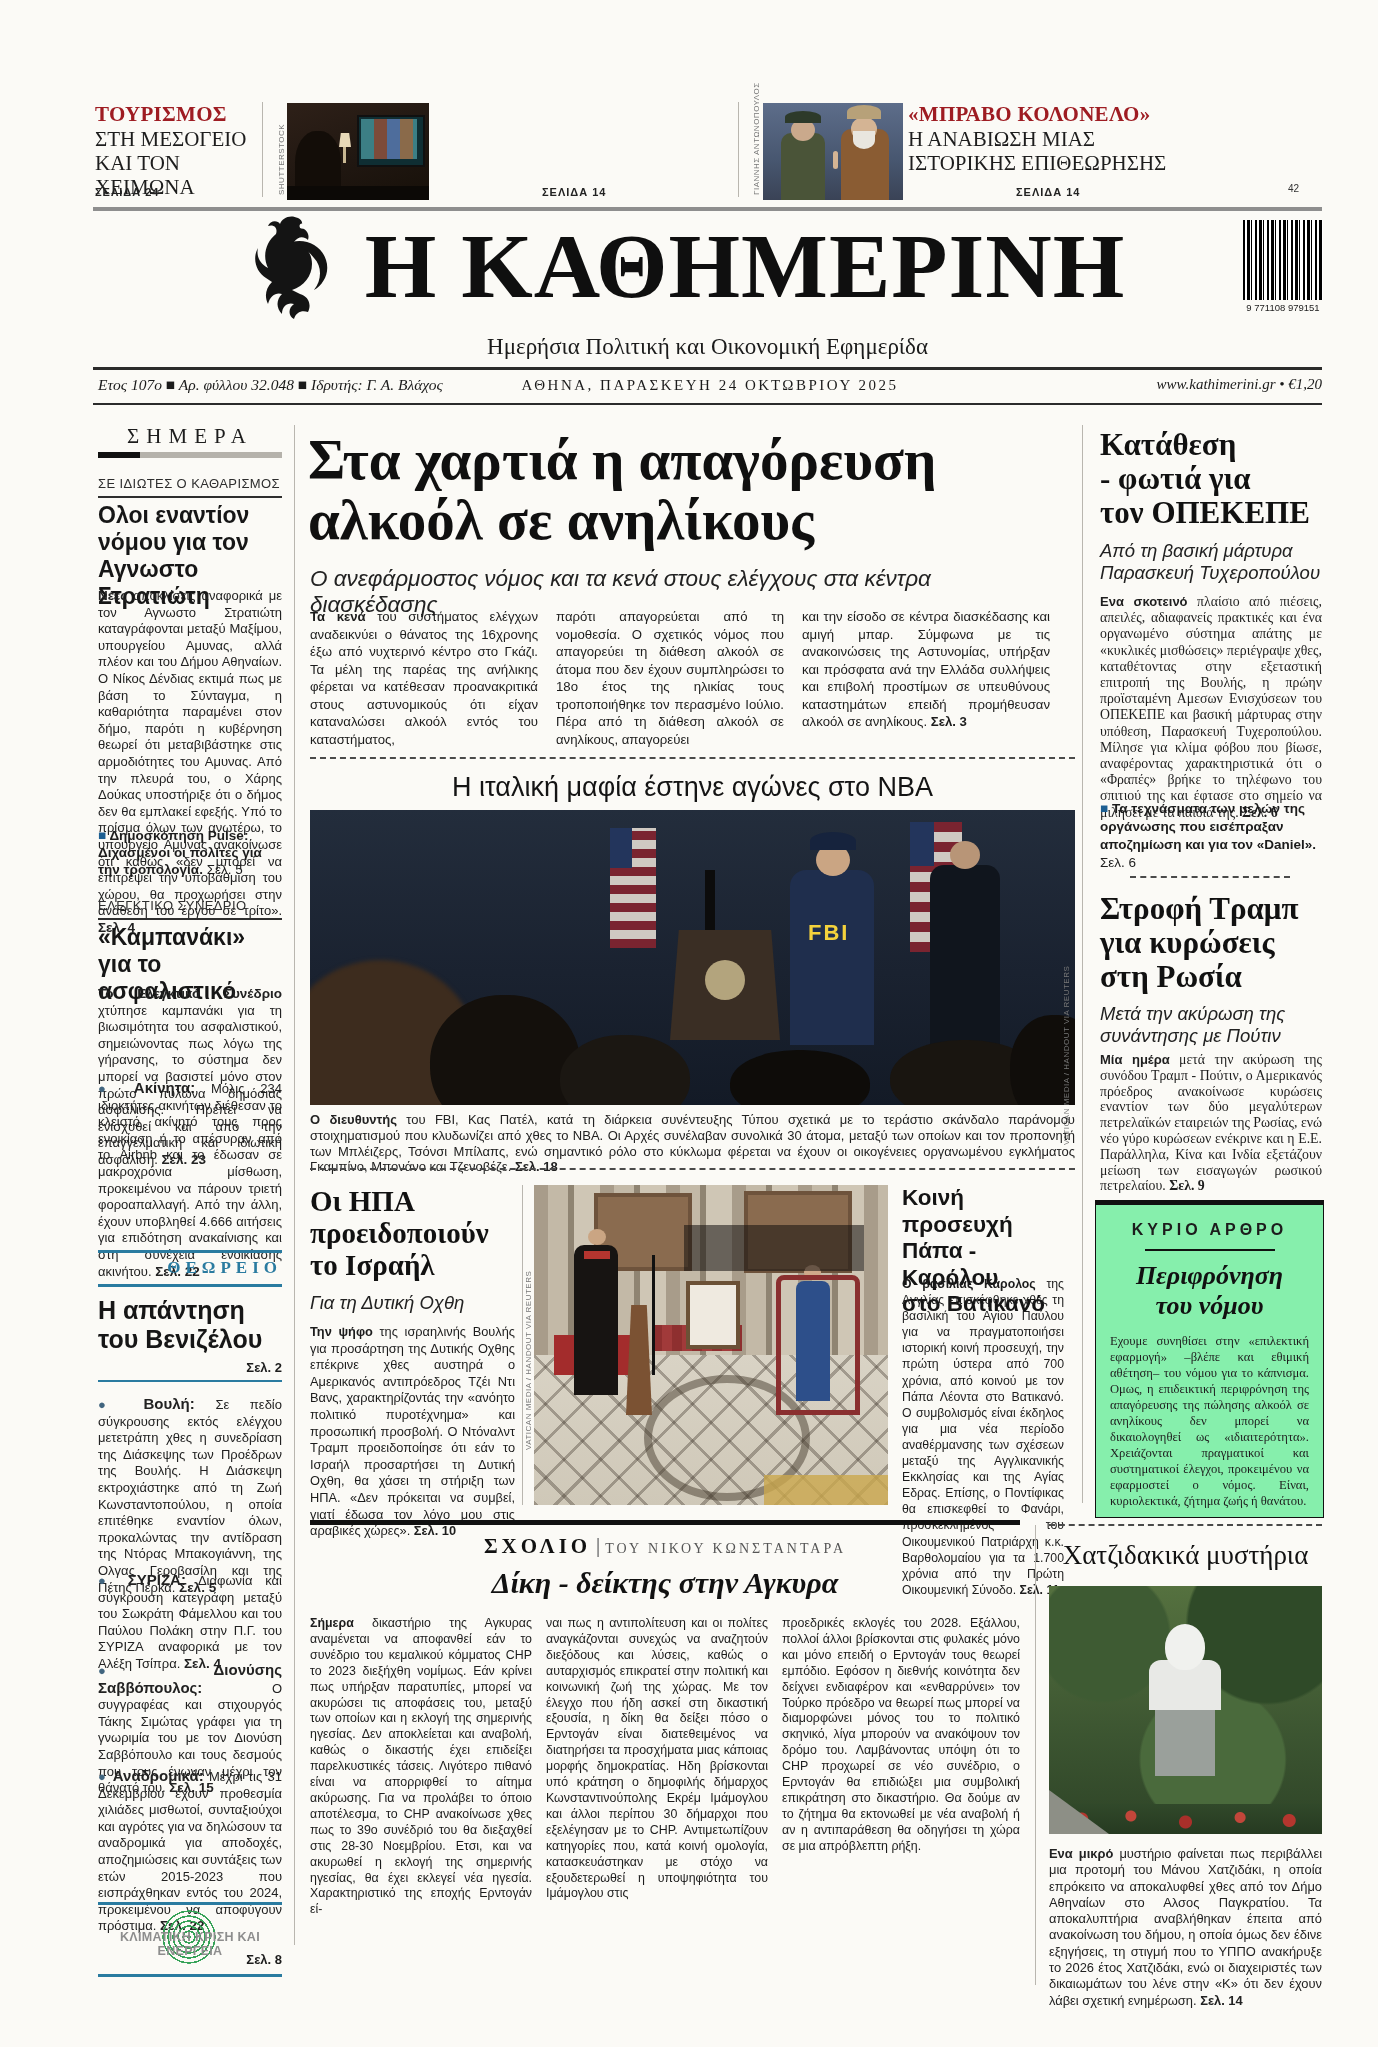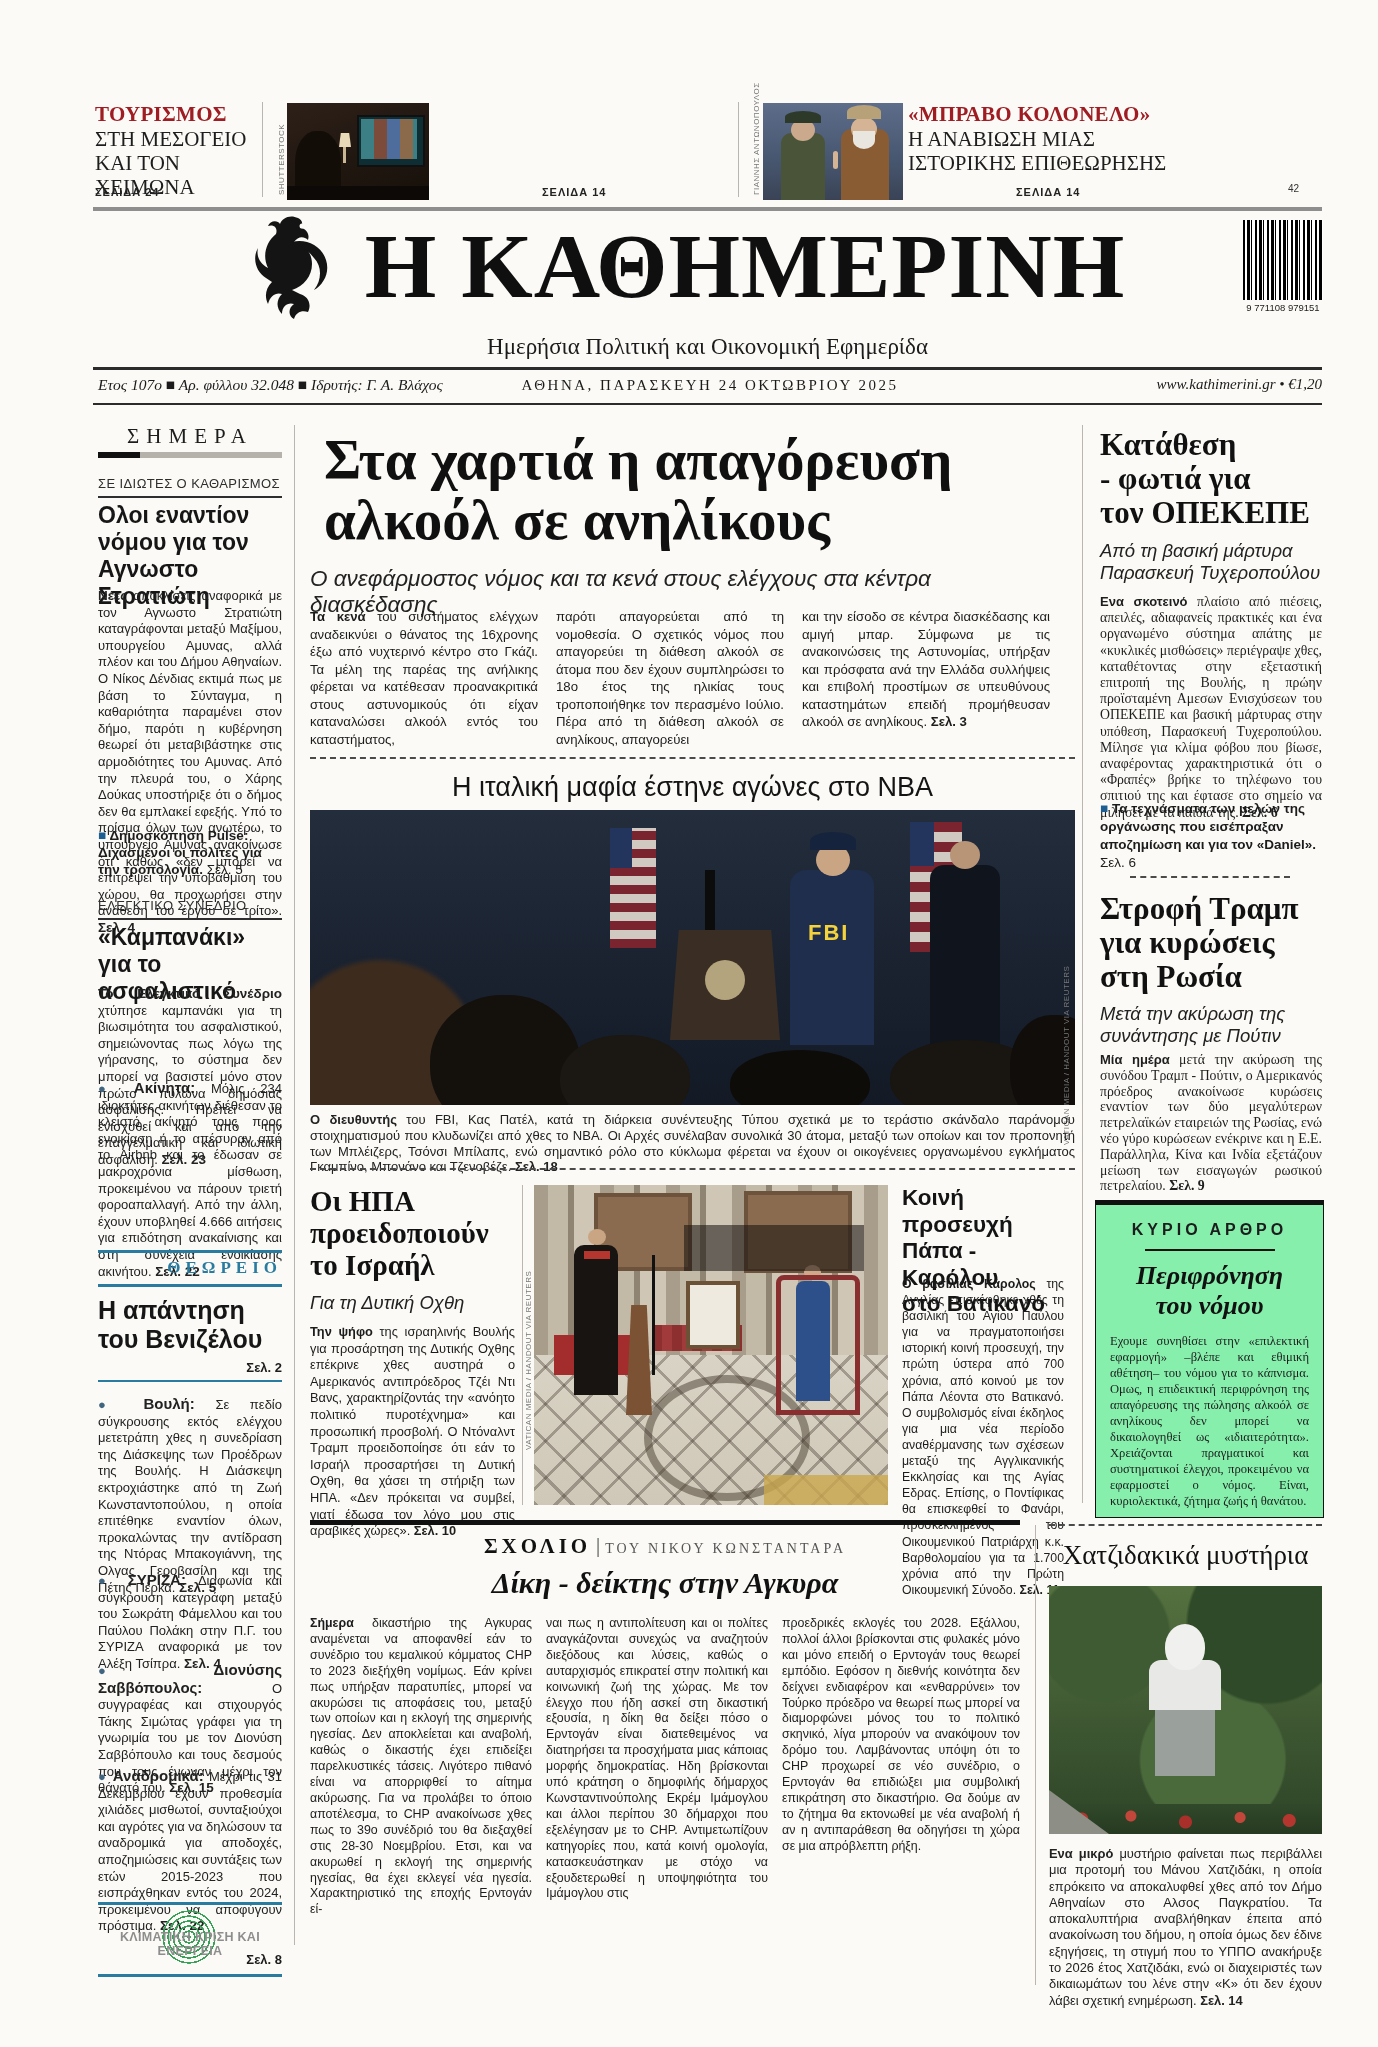--- a/index.html
+++ b/index.html
@@ -175,21 +175,21 @@
     <b>Σελ. 22</b>
   </div>
 
   <div class="abs" style="left:98px;top:1902px;width:184px;height:2.5px;background:#2a7ba0"></div>
   <div class="abs" style="left:162px;top:1910px;width:54px;height:54px;border-radius:50%;background:
       repeating-radial-gradient(circle at 50% 50%, #35a257 0 1.6px, rgba(53,162,87,0) 1.6px 5px)"></div>
   <div class="abs" style="left:98px;top:1930px;width:184px;text-align:center;font-weight:bold;font-size:12.5px;color:#8d8d8d;letter-spacing:.3px">ΚΛΙΜΑΤΙΚΗ ΚΡΙΣΗ ΚΑΙ ΕΝΕΡΓΕΙΑ</div>
   <div class="abs" style="left:98px;top:1952px;width:184px;text-align:right;font-weight:bold;font-size:13px">Σελ. 8</div>
   <div class="abs" style="left:98px;top:1974px;width:184px;height:2.5px;background:#2a7ba0"></div>
 
-  <div class="abs serif" style="left:324px;top:430px;width:740px;font-weight:bold;font-size:57px;line-height:60px;color:#101010">
+  <div class="abs serif" style="left:308px;top:430px;width:740px;font-weight:bold;font-size:57px;line-height:60px;color:#101010">
     <div>Στα χαρτιά η απαγόρευση</div>
     <div>αλκοόλ σε ανηλίκους</div>
   </div>
   <div class="abs deck" style="left:310px;top:566px;width:740px;font-size:22.5px">Ο ανεφάρμοστος νόμος και τα κενά στους ελέγχους στα κέντρα διασκέδασης</div>
 
   <div class="abs just" style="left:310px;top:608px;width:228px;font-size:13.2px;line-height:17.5px">
     <b>Τα κενά</b>
     <span>του συστήματος ελέγχων αναδεικνύει ο θάνατος της 16χρονης έξω από νυχτερινό κέντρο στο Γκάζι. Τα μέλη της παρέας της ανήλικης φέρεται να κατέθεσαν προανακριτικά στους αστυνομικούς ότι είχαν καταναλώσει αλκοόλ εντός του καταστήματος,</span>
   </div>
   <div class="abs just" style="left:556px;top:608px;width:228px;font-size:13.2px;line-height:17.5px">παρότι απαγορεύεται από τη νομοθεσία. Ο σχετικός νόμος που απαγορεύει τη διάθεση αλκοόλ σε άτομα που δεν έχουν συμπληρώσει το 18ο έτος της ηλικίας τους τροποποιήθηκε τον περασμένο Ιούλιο. Πέρα από τη διάθεση αλκοόλ σε ανηλίκους, απαγορεύει</div>

